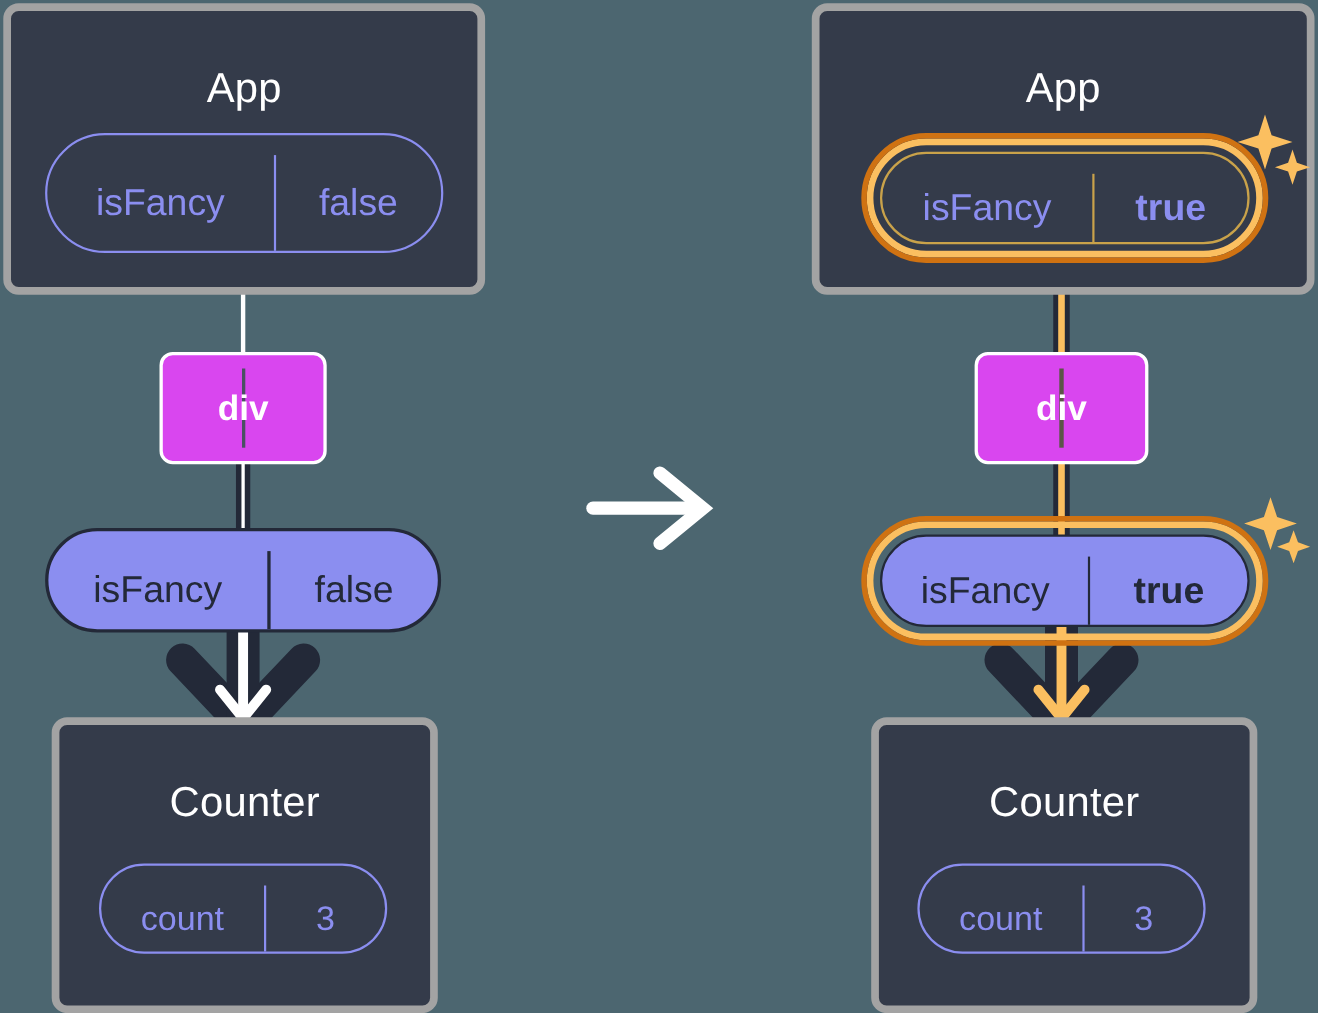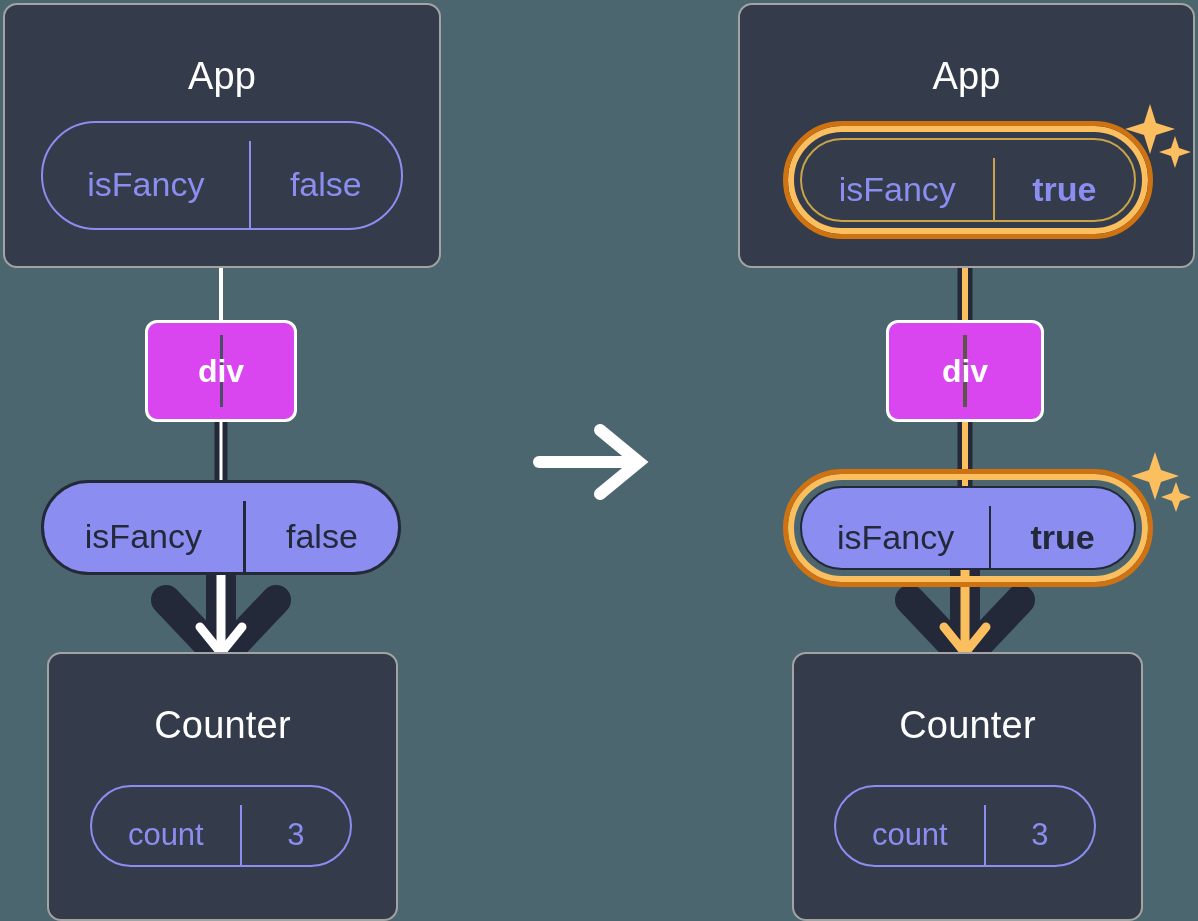--- a/index.html
+++ b/index.html
@@ -22,21 +22,21 @@
     position: absolute;
     left: 0;
     top: 0;
     width: 1198px;
     height: 921px;
   }
   
   .card {
     position: absolute;
     background: #343b4a;
-    border: 2px solid #a3a3a3;
+    border: 7px solid #a3a3a3;
     border-radius: 14px;
     box-sizing: border-box;
     z-index: 4;
   }
   .card-title {
     position: absolute;
     left: 0;
     right: 0;
     text-align: center;
     color: #ffffff;

